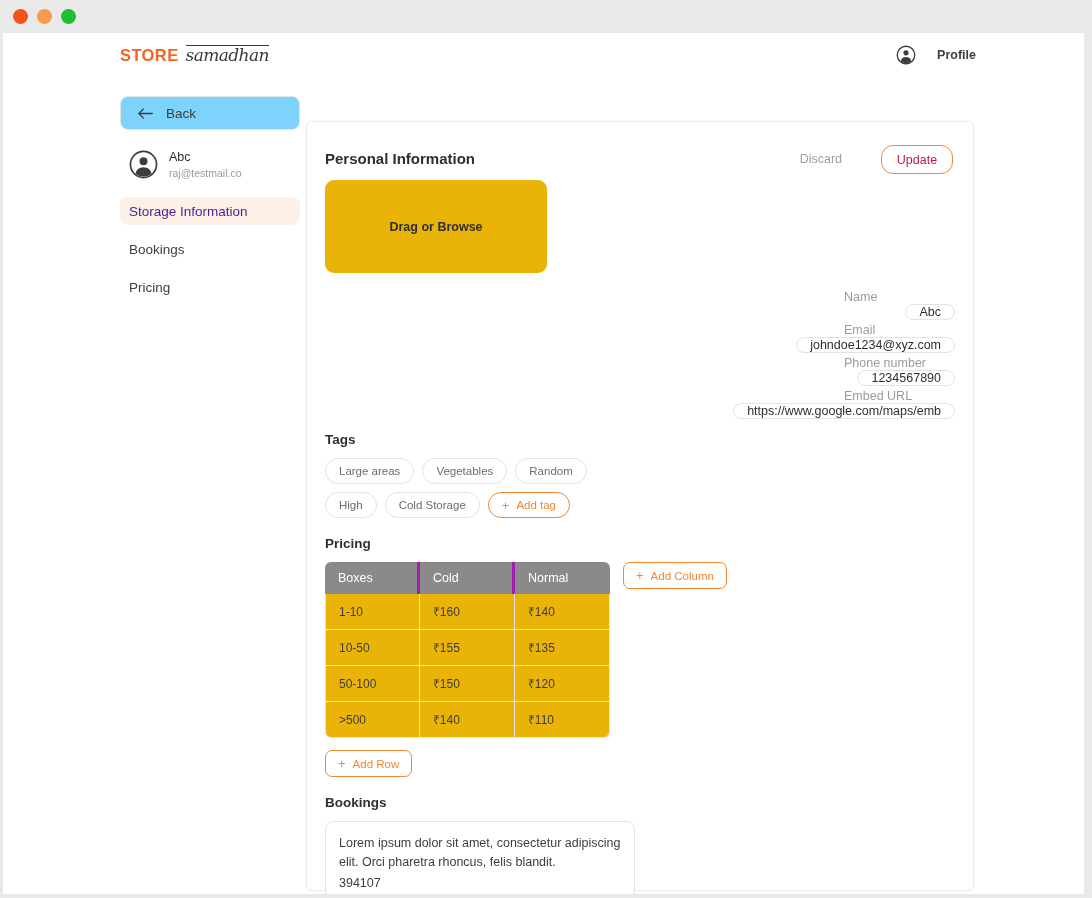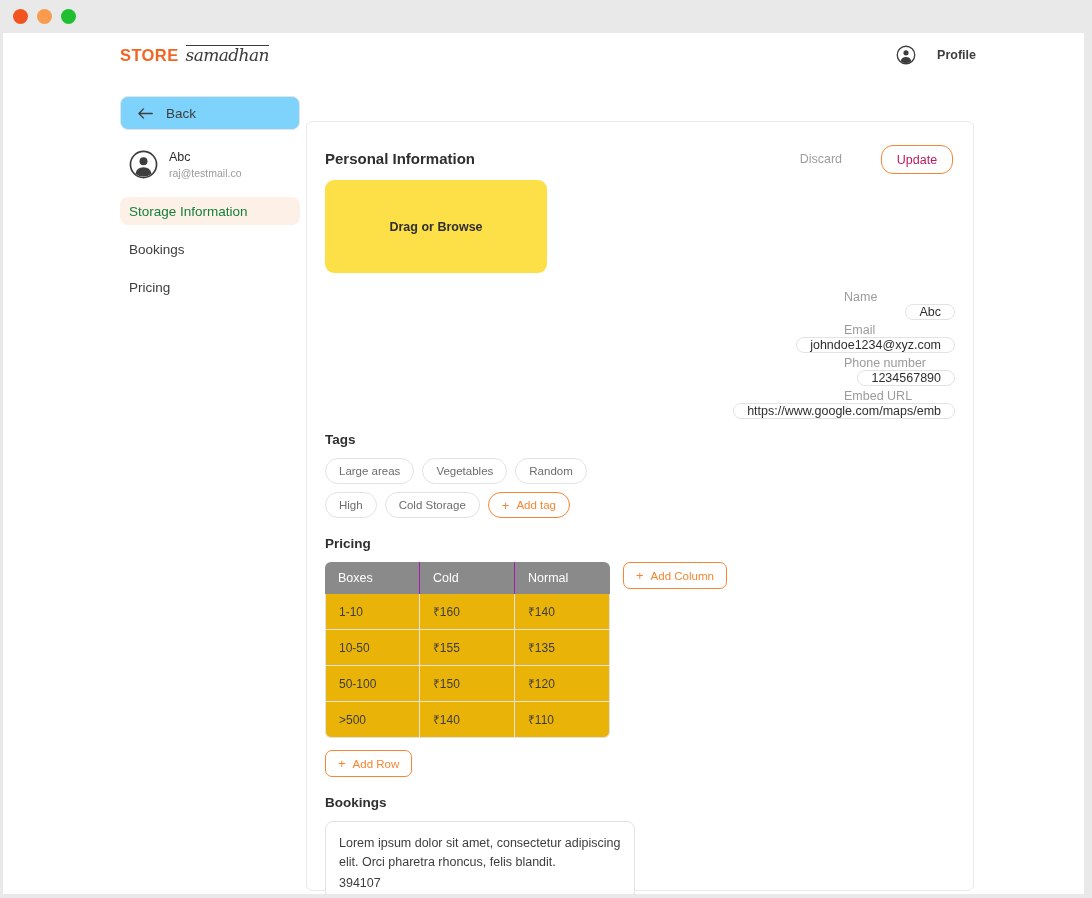--- a/index.html
+++ b/index.html
@@ -157,21 +157,21 @@
     border-radius: 8px;
     font-size: 13.5px;
     color: #3d3d3d;
     margin-bottom: 10px;
     cursor: pointer;
     width: 180px;
     box-sizing: border-box;
   }
   .nav-item.active {
     background: #fdf0e7;
-    color: #15803d;
+    color: #4c1d95;
   }
 
   
   .card {
     position: absolute;
     left: 303px;
     top: 88px;
     width: 668px;
     height: 770px;
     background: #ffffff;
@@ -215,21 +215,21 @@
     justify-content: center;
     cursor: pointer;
     font-family: "Liberation Sans", sans-serif;
   }
 
   .body-pad { padding: 0 18px; }
 
   .dropzone {
     width: 222px;
     height: 93px;
-    background: #fde047;
+    background: #eab308;
     border-radius: 9px;
     display: flex;
     align-items: center;
     justify-content: center;
     font-size: 12.5px;
     font-weight: 600;
     color: #2f2f2f;
     cursor: pointer;
     margin-top: 0px;
   }
@@ -311,21 +311,21 @@
     width: 285px;
     table-layout: fixed;
   }
   table.pricing th {
     background: #8a8a8a;
     color: #ffffff;
     font-size: 12.5px;
     font-weight: normal;
     text-align: left;
     padding: 9px 0 9px 13px;
-    border-right: 1px solid #a21caf;
+    border-right: 3px solid #a21caf;
   }
   table.pricing th:last-child { border-right: none; }
   table.pricing thead th:first-child { border-top-left-radius: 6px; }
   table.pricing thead th:last-child  { border-top-right-radius: 6px; }
   table.pricing td {
     font-size: 12px;
     color: #3d3d3d;
     padding: 9px 0 9px 13px;
     border-right: 1px solid #e3e3e3;
     border-bottom: 1px solid #e3e3e3;

